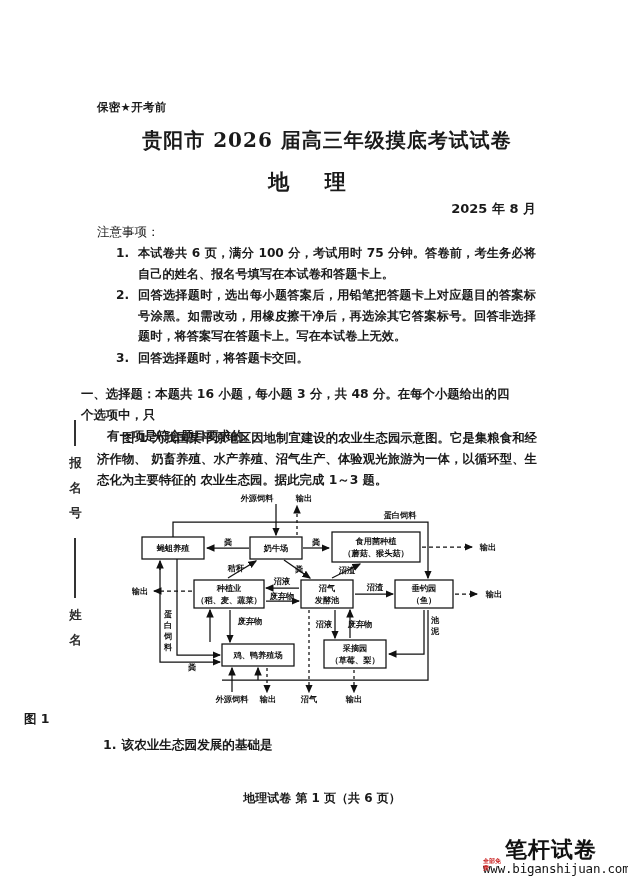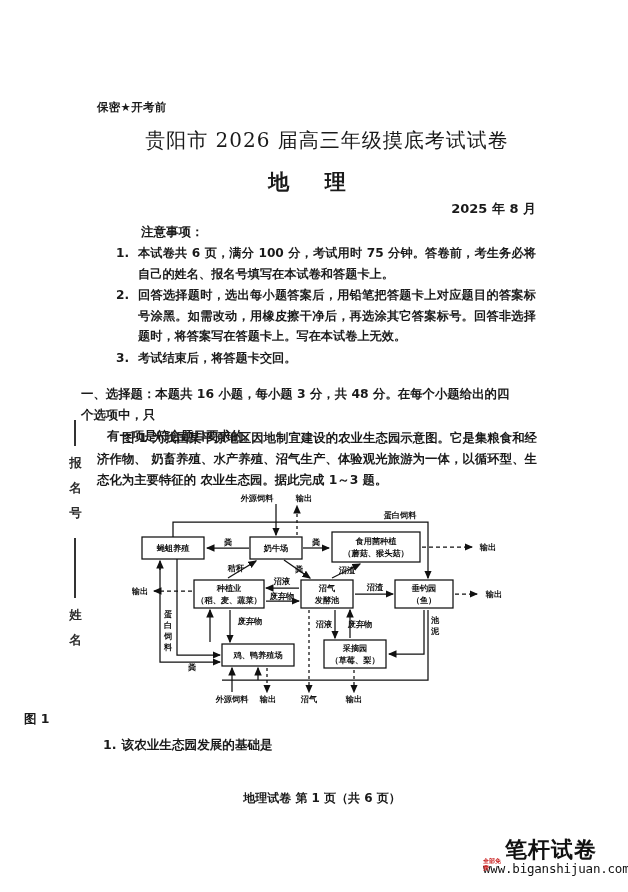--- a/index.html
+++ b/index.html
@@ -60,21 +60,21 @@
     letter-spacing: 0.3px;
   }
   .main-title {
     position: absolute;
     left: 0;
     right: 0;
     top: 127px;
     text-align: center;
     font-family: "DejaVu Serif", "Liberation Serif", serif;
     font-size: 20px;
-    font-weight: 400;
+    font-weight: 700;
     letter-spacing: 1px;
     padding-left: 26px;
   }
   .subject-title {
     position: absolute;
     left: 0;
     right: 0;
     top: 168px;
     text-align: center;
     font-family: "DejaVu Serif", "Liberation Serif", serif;
@@ -89,22 +89,21 @@
     font-size: 13px;
     font-weight: 600;
   }
 
   
   .notes-heading {
     position: absolute;
     left: 97px;
     top: 224px;
     font-size: 12.5px;
-    font-weight: 700;
-    margin-left: 44px;
+    font-weight: 400;
   }
   .notes-list {
     position: absolute;
     left: 112px;
     top: 243px;
     width: 424px;
     font-size: 12.2px;
     line-height: 20.5px;
     font-weight: 600;
   }
@@ -264,21 +263,21 @@
     <div class="note-item">
       <span class="note-num">1.</span>
       <span class="note-text">本试卷共 6 页，满分 100 分，考试用时 75 分钟。答卷前，考生务必将自己的姓名、报名号填写在本试卷和答题卡上。</span>
     </div>
     <div class="note-item">
       <span class="note-num">2.</span>
       <span class="note-text">回答选择题时，选出每小题答案后，用铅笔把答题卡上对应题目的答案标号涂黑。如需改动，用橡皮擦干净后，再选涂其它答案标号。回答非选择题时，将答案写在答题卡上。写在本试卷上无效。</span>
     </div>
     <div class="note-item">
       <span class="note-num">3.</span>
-      <span class="note-text">考试结束后，将答题卡交回。</span>
+      <span class="note-text">回答选择题时，将答题卡交回。</span>
     </div>
   </div>
 
   <div class="section-one">
     <span>一、选择题：</span><span>本题共 16 小题，每小题 3 分，共 48 分。在每个小题给出的四个选项中，只</span>
     <span class="cont">有一项是符合题目要求的。</span>
   </div>
 
   <div class="passage">
     <span class="indent">图 1 为我国某平原地区因地制宜建设的农业生态园示意图。它是集粮食和经济作物、</span>

